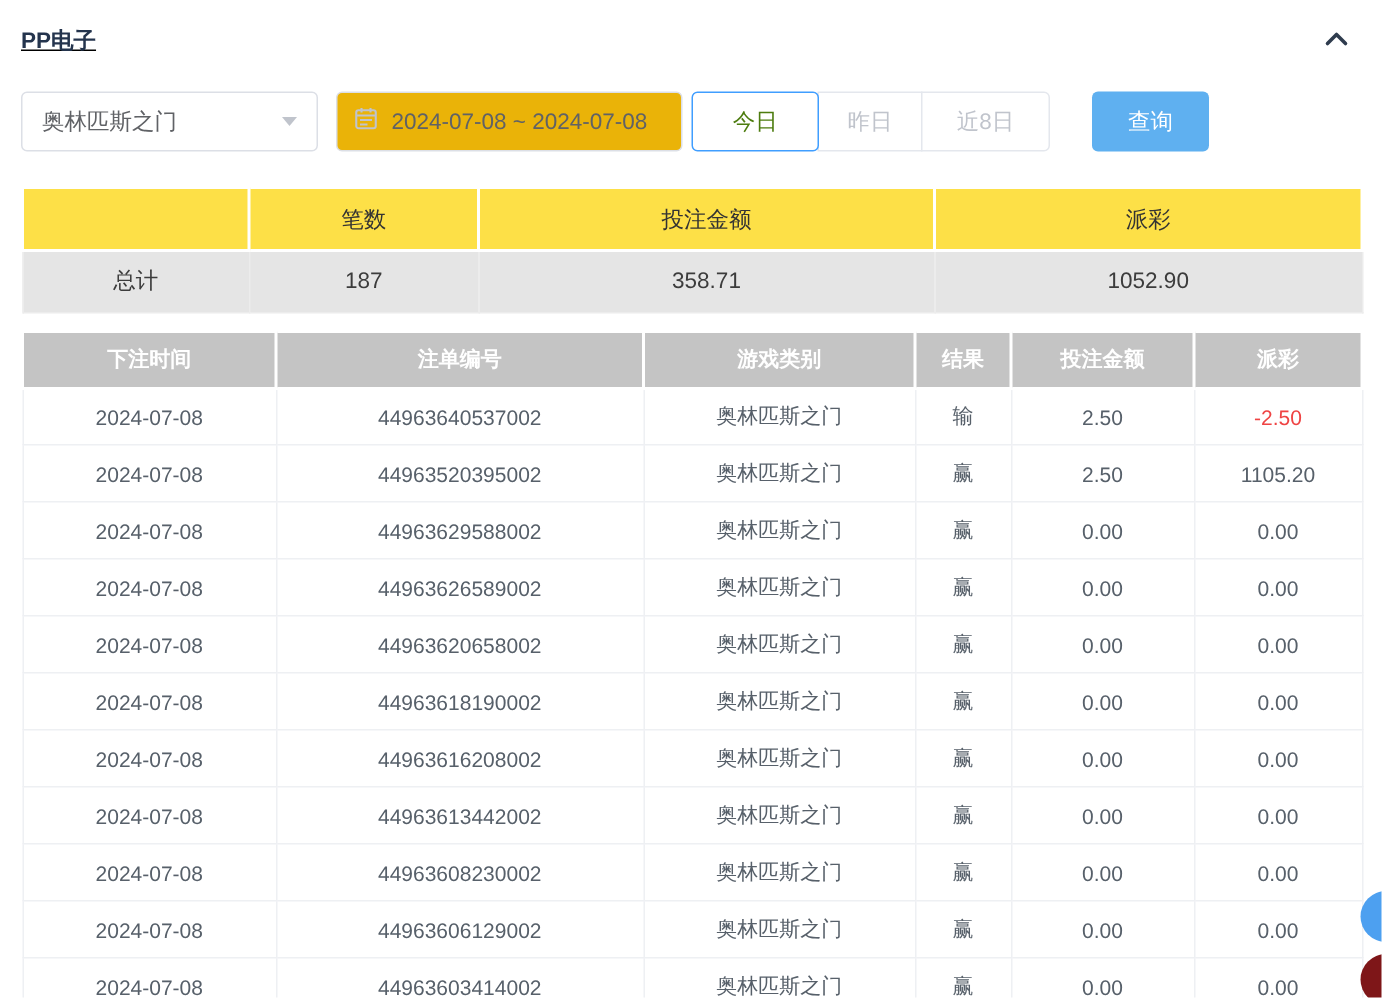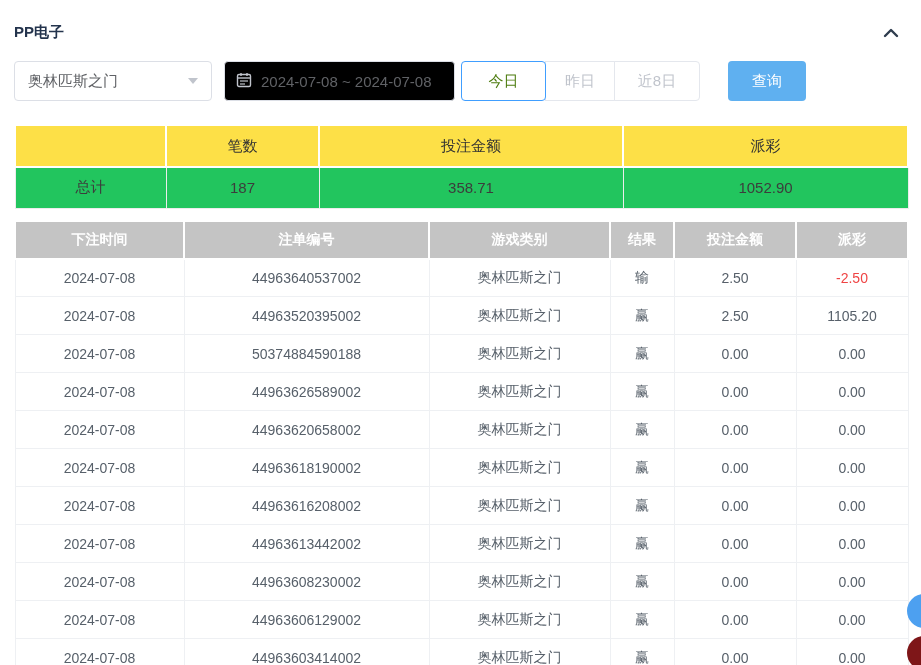--- a/index.html
+++ b/index.html
@@ -6,40 +6,40 @@
   html, body { width: 921px; height: 665px; }
   body {
     background: #ffffff;
     font-family: "Liberation Sans", "DejaVu Sans", sans-serif;
     overflow: hidden;
     position: relative;
   }
   .page { padding: 18px 14px 0 14px; }
 
   
-  .panel-header { display: flex; justify-content: space-between; align-items: flex-end; height: 24px; }
+  .panel-header { display: flex; justify-content: space-between; align-items: flex-start; height: 24px; text-decoration: underline; }
   .panel-title { font-size: 15px; font-weight: bold; color: #24344d; }
   .collapse-btn { cursor: pointer; margin-right: 8px; display: flex; align-items: center; }
 
   
   .filter-row { display: flex; align-items: center; margin-top: 19px; }
   .select-box {
     width: 198px; height: 40px; border: 1px solid #dcdfe6; border-radius: 4px;
     display: flex; align-items: center; justify-content: space-between;
     padding: 0 13px; color: #606266; font-size: 15px; background: #fff; cursor: pointer;
   }
   .caret-down {
     width: 0; height: 0;
     border-left: 5px solid transparent; border-right: 5px solid transparent;
     border-top: 6px solid #c0c4cc;
   }
   .date-box {
     margin-left: 12px; width: 231px; height: 40px; border: 1px solid #dcdfe6;
     border-radius: 4px; display: flex; align-items: center; gap: 9px;
-    padding: 0 11px; color: #606266; font-size: 15px; background: #000000; cursor: pointer;
+    padding: 0 11px; color: #606266; font-size: 15px; background: #eab308; cursor: pointer;
   }
   .range-group { display: flex; margin-left: 6px; }
   .range-btn {
     height: 40px; background: #fff; border: 1px solid #e4e7ed; color: #c0c4cc;
     font-size: 15px; display: flex; align-items: center; justify-content: center;
     margin-left: -1px; cursor: pointer; font-family: inherit;
   }
   .range-btn.rb-0 { width: 85px; margin-left: 0; border-radius: 4px 0 0 4px; }
   .range-btn.rb-1 { width: 70px; }
   .range-btn.rb-2 { width: 86px; border-radius: 0 4px 4px 0; }
@@ -52,21 +52,21 @@
     border: none; border-radius: 4px; font-size: 15px; cursor: pointer; font-family: inherit;
   }
 
   
   .summary-table { margin-top: 23px; border-collapse: collapse; width: 893px; table-layout: fixed; }
   .summary-table th {
     background: #fde047; border: 2px solid #ffffff; height: 42px;
     font-size: 15px; font-weight: normal; color: #333333; text-align: center;
   }
   .summary-table td {
-    background: #22c55e; border: 1px solid #ececec; height: 41px;
+    background: #e5e5e5; border: 1px solid #ececec; height: 41px;
     font-size: 15px; color: #3c3c3c; text-align: center;
   }
 
   
   .bet-table { margin-top: 11px; border-collapse: collapse; width: 893px; table-layout: fixed; }
   .bet-table th {
     background: #c4c4c4; color: #ffffff; font-size: 14px; font-weight: bold;
     height: 38px; border: 2px solid #ffffff; text-align: center;
   }
   .bet-table td {
@@ -184,21 +184,21 @@
           <td>2024-07-08</td>
           <td>44963520395002</td>
           <td>奥林匹斯之门</td>
           <td>赢</td>
           <td>2.50</td>
           <td>1105.20</td>
         </tr>
 
         <tr>
           <td>2024-07-08</td>
-          <td>50374884590188</td>
+          <td>44963629588002</td>
           <td>奥林匹斯之门</td>
           <td>赢</td>
           <td>0.00</td>
           <td>0.00</td>
         </tr>
 
         <tr>
           <td>2024-07-08</td>
           <td>44963626589002</td>
           <td>奥林匹斯之门</td>

